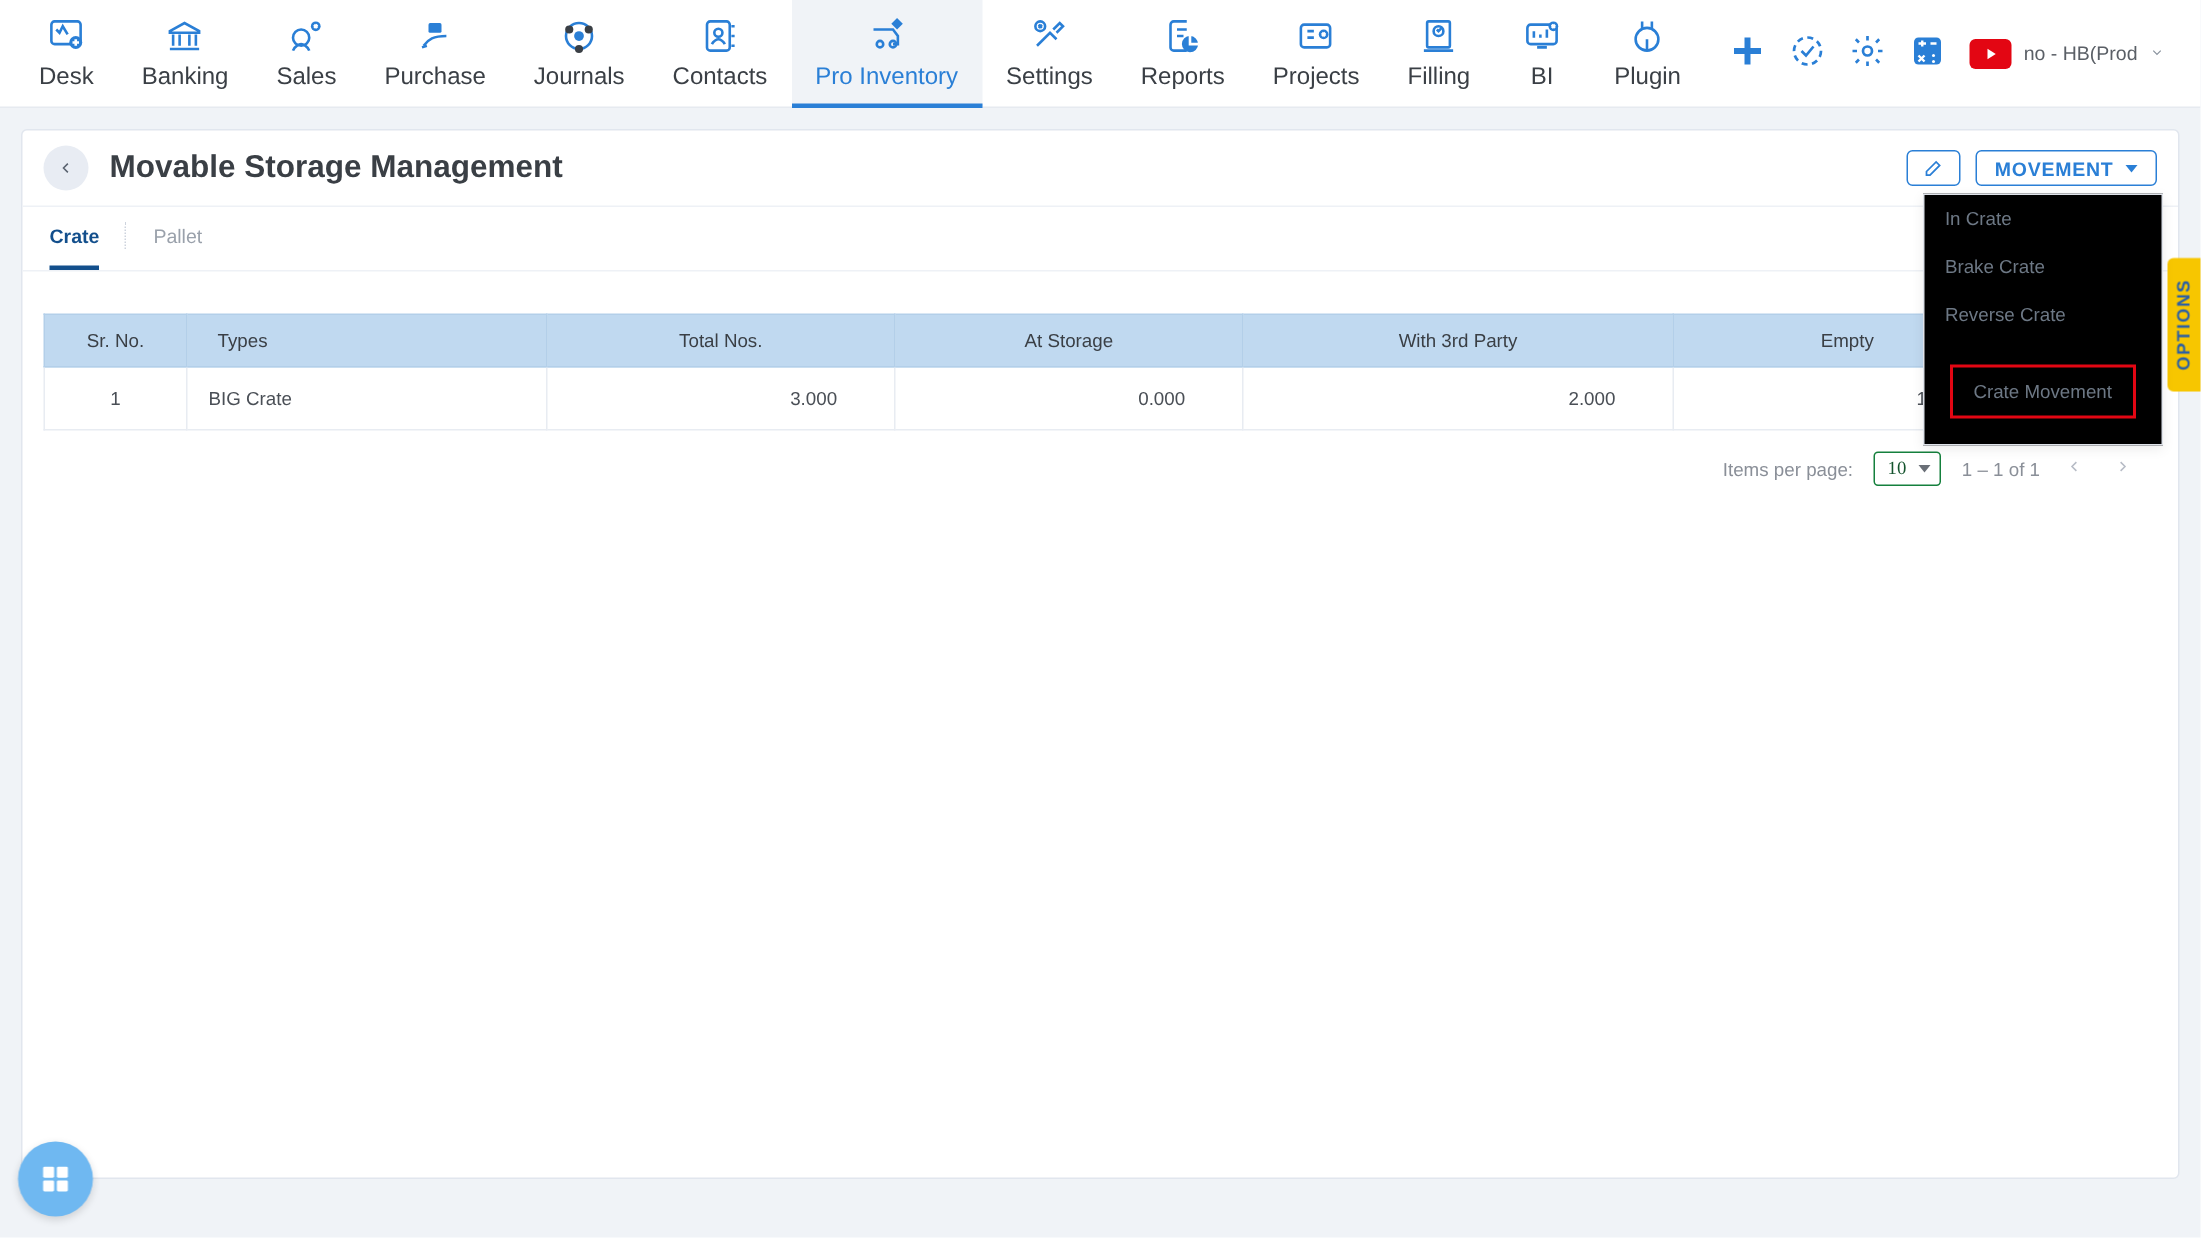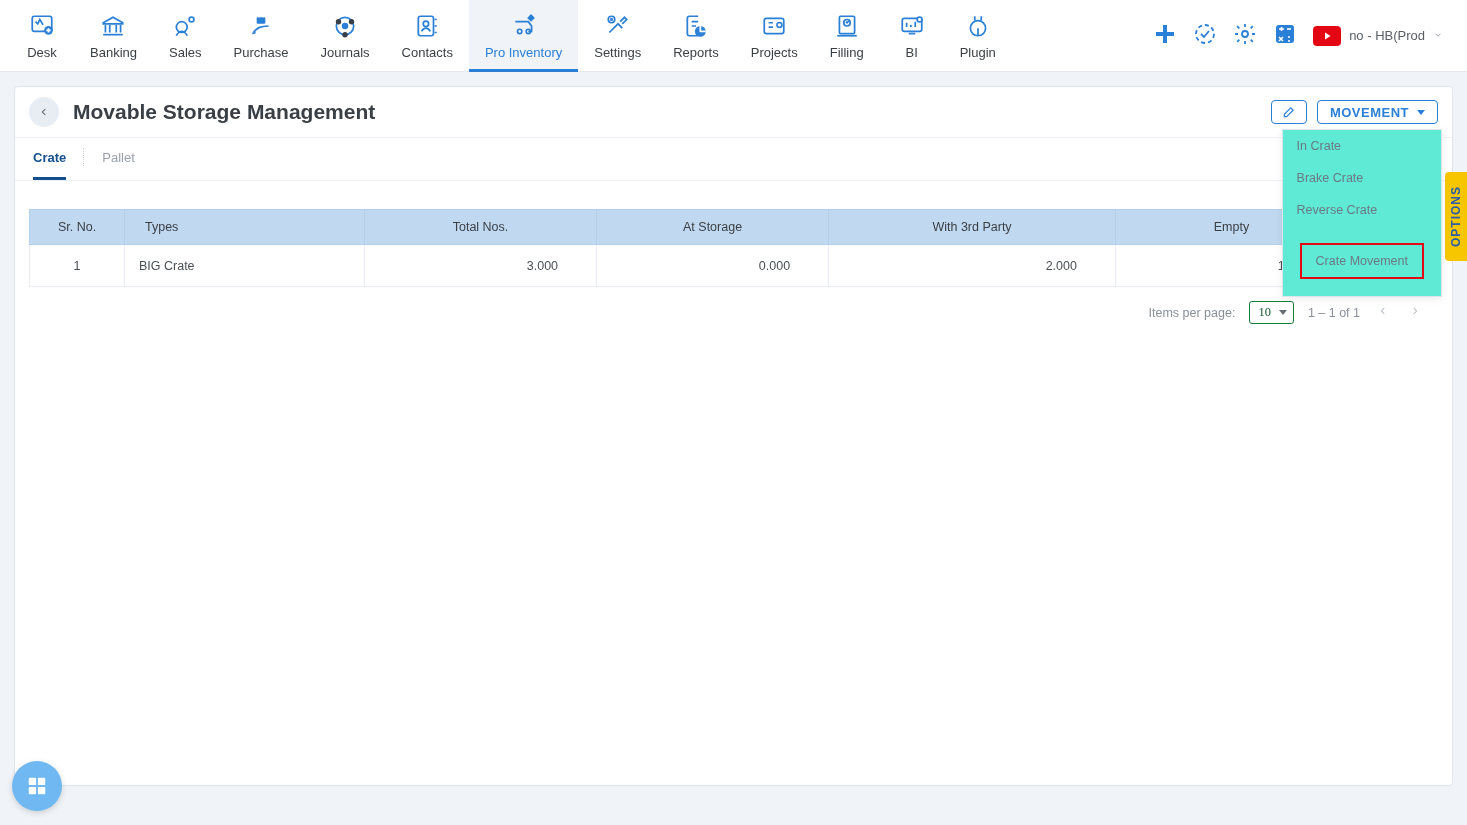--- a/index.html
+++ b/index.html
@@ -23,21 +23,21 @@
   padding: 10px 16px 6px 16px;
   cursor: pointer;
   border-bottom: 3px solid transparent;
   height: 72px;
   min-width: 64px;
 }
 .nav-item.active { background: #f0f3f7; border-bottom-color: #2a7fd6; }
 .nav-item.active .nav-label { color: #2a7fd6; }
 .nav-icon { height: 26px; display: flex; align-items: center; justify-content: center; color: #2a7fd6; margin-bottom: 6px; }
 .nav-icon svg { width: 28px; height: 26px; }
-.nav-label { font-size: 13px; color: #3a3f45; }
+.nav-label { font-size: 16px; color: #3a3f45; }
 .topnav-spacer { flex: 1; }
 .topnav-right { display: flex; align-items: center; gap: 16px; padding-right: 14px; }
 .top-icon { color: #2a7fd6; cursor: pointer; }
 .top-icon svg { width: 24px; height: 24px; }
 .yt-badge { background: #e30613; color: #fff; border-radius: 4px; width: 28px; height: 20px; display: flex; align-items: center; justify-content: center; }
 .yt-badge svg { width: 12px; height: 12px; fill: #fff; }
 .org-select { display: flex; align-items: center; gap: 8px; color: #5a5f66; cursor: pointer; font-size: 13px; }
 .chev { color: #8a939e; }
 
 
@@ -78,21 +78,21 @@
 }
 .hdr-btn.icon-only { padding: 6px 10px; }
 .hdr-btn svg { width: 14px; height: 14px; }
 .caret-down { border-top: 5px solid #2a7fd6; border-left: 4px solid transparent; border-right: 4px solid transparent; }
 
 
 .dropdown {
   position: absolute;
   right: 10px;
   top: 42px;
-  background: #5eead4;
+  background: #000000;
   border: 1px solid #dfe3ea;
   box-shadow: 0 2px 8px rgba(0,0,0,0.08);
   min-width: 140px;
   z-index: 10;
 }
 .dropdown-item {
   padding: 9px 14px;
   font-size: 12.5px;
   color: #6d7885;
   cursor: pointer;

